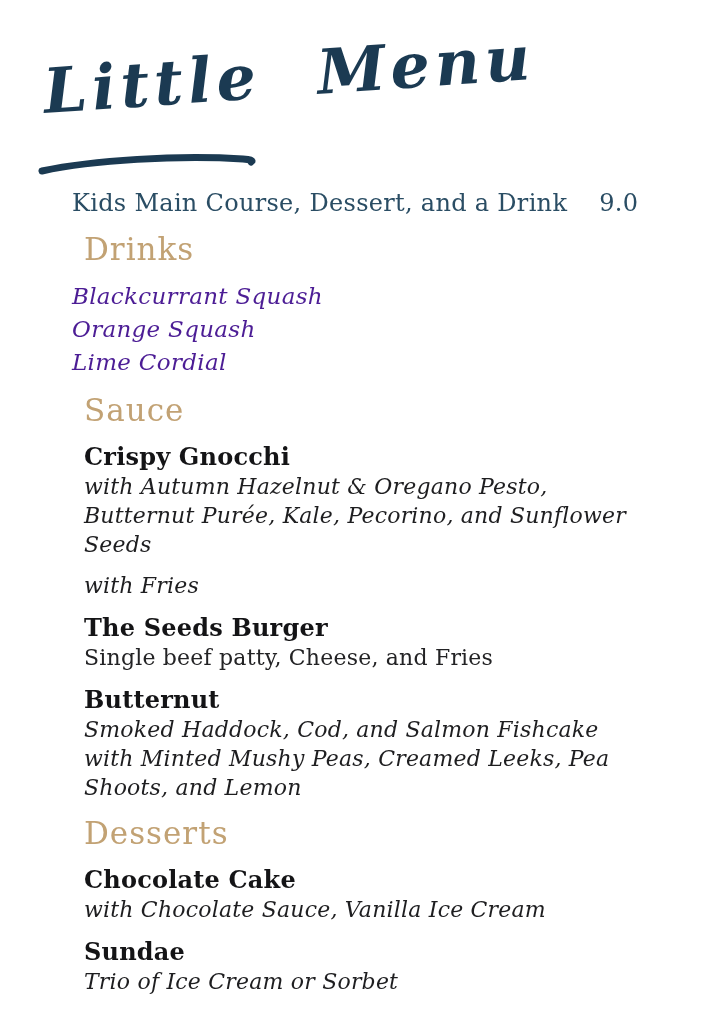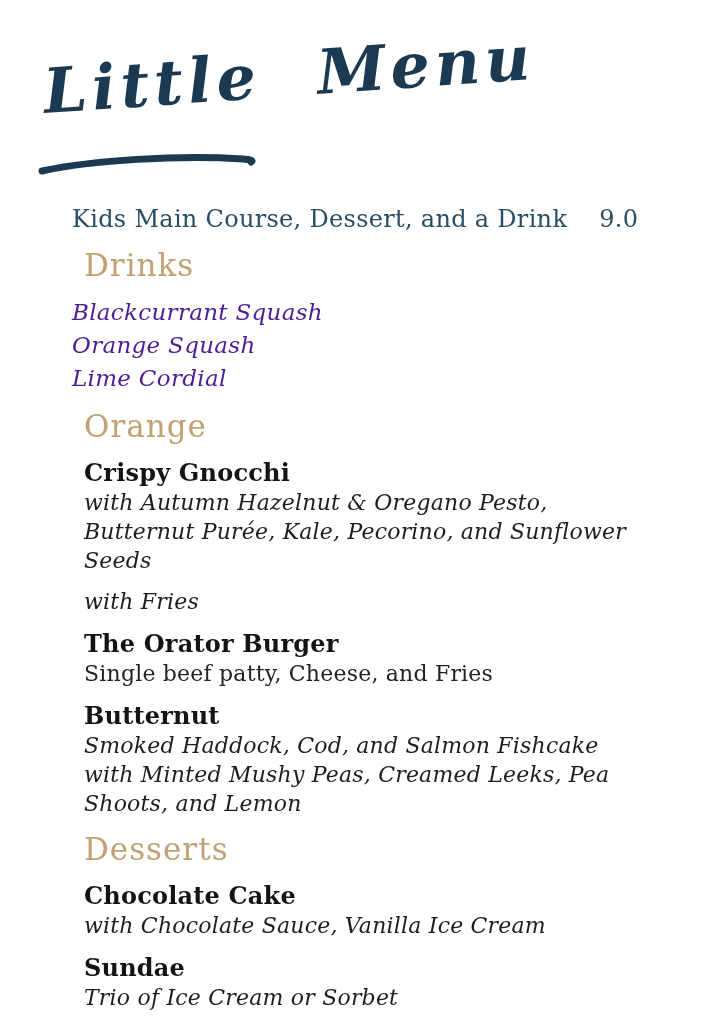--- a/index.html
+++ b/index.html
@@ -30,21 +30,21 @@
     transform-origin:left bottom;
     white-space:nowrap;
   }
   .flourish{
     position:absolute;
     left:-8px;top:92px;
   }
   
   .content{
     position:absolute;
-    left:72px;top:204px;
+    left:72px;top:188px;
     width:592px;
   }
   .subtitle-row{
     font-size:24px;
     line-height:30px;
     color:#2a4d64;
     letter-spacing:0.3px;
   }
   .subtitle-row .price{
     margin-left:32px;
@@ -108,33 +108,33 @@
     </div>
 
     <section>
       <h2 class="section-heading heading-drinks">Drinks</h2>
       <div class="drink-item">Blackcurrant Squash</div>
       <div class="drink-item">Orange Squash</div>
       <div class="drink-item">Lime Cordial</div>
     </section>
 
     <section>
-      <h2 class="section-heading heading-mains">Orange</h2>
+      <h2 class="section-heading heading-mains">Sauce</h2>
 
       <div class="menu-item">
         <div class="item-name">Crispy Gnocchi</div>
         <div class="item-desc">with Autumn Hazelnut &amp; Oregano Pesto, Butternut Purée, Kale, Pecorino, and Sunflower Seeds</div>
       </div>
 
       <div class="menu-item">
         <div class="item-desc">with Fries</div>
       </div>
 
       <div class="menu-item">
-        <div class="item-name">The Orator Burger</div>
+        <div class="item-name">The Seeds Burger</div>
         <div class="item-desc upright">Single beef patty, Cheese, and Fries</div>
       </div>
 
       <div class="menu-item">
         <div class="item-name">Butternut</div>
         <div class="item-desc">Smoked Haddock, Cod, and Salmon Fishcake with Minted Mushy Peas, Creamed Leeks, Pea Shoots, and Lemon</div>
       </div>
     </section>
 
     <section>

